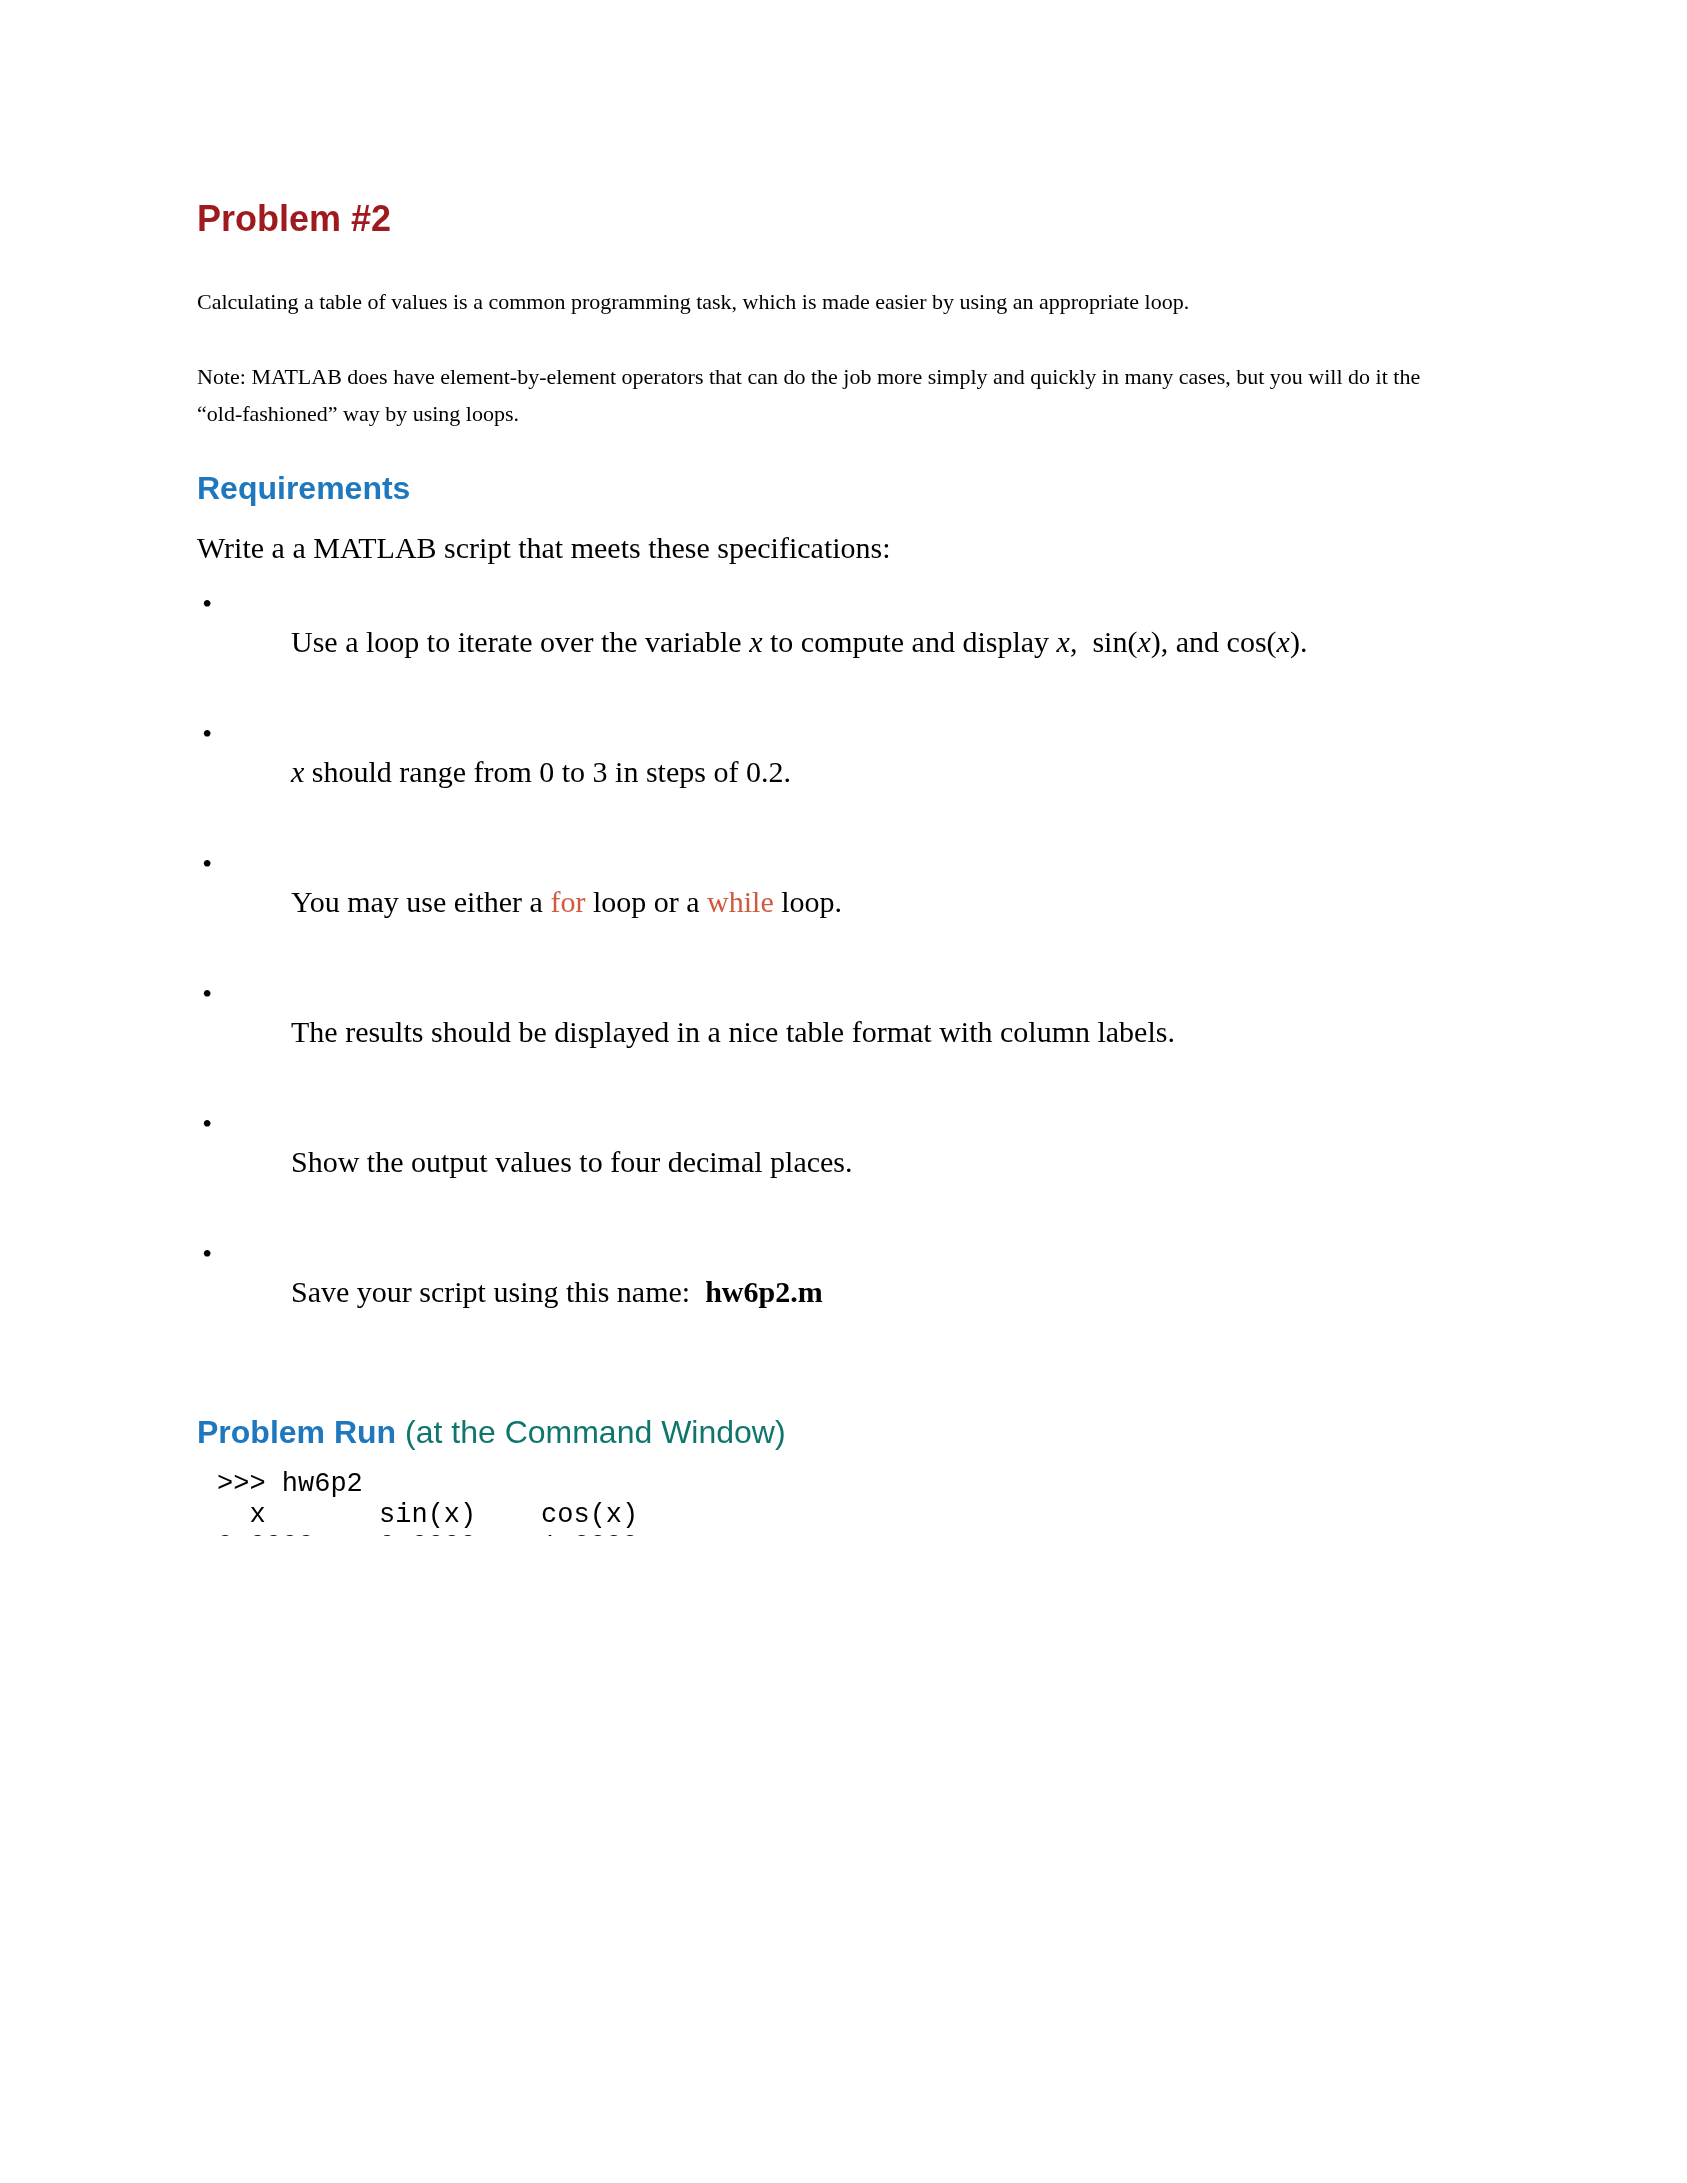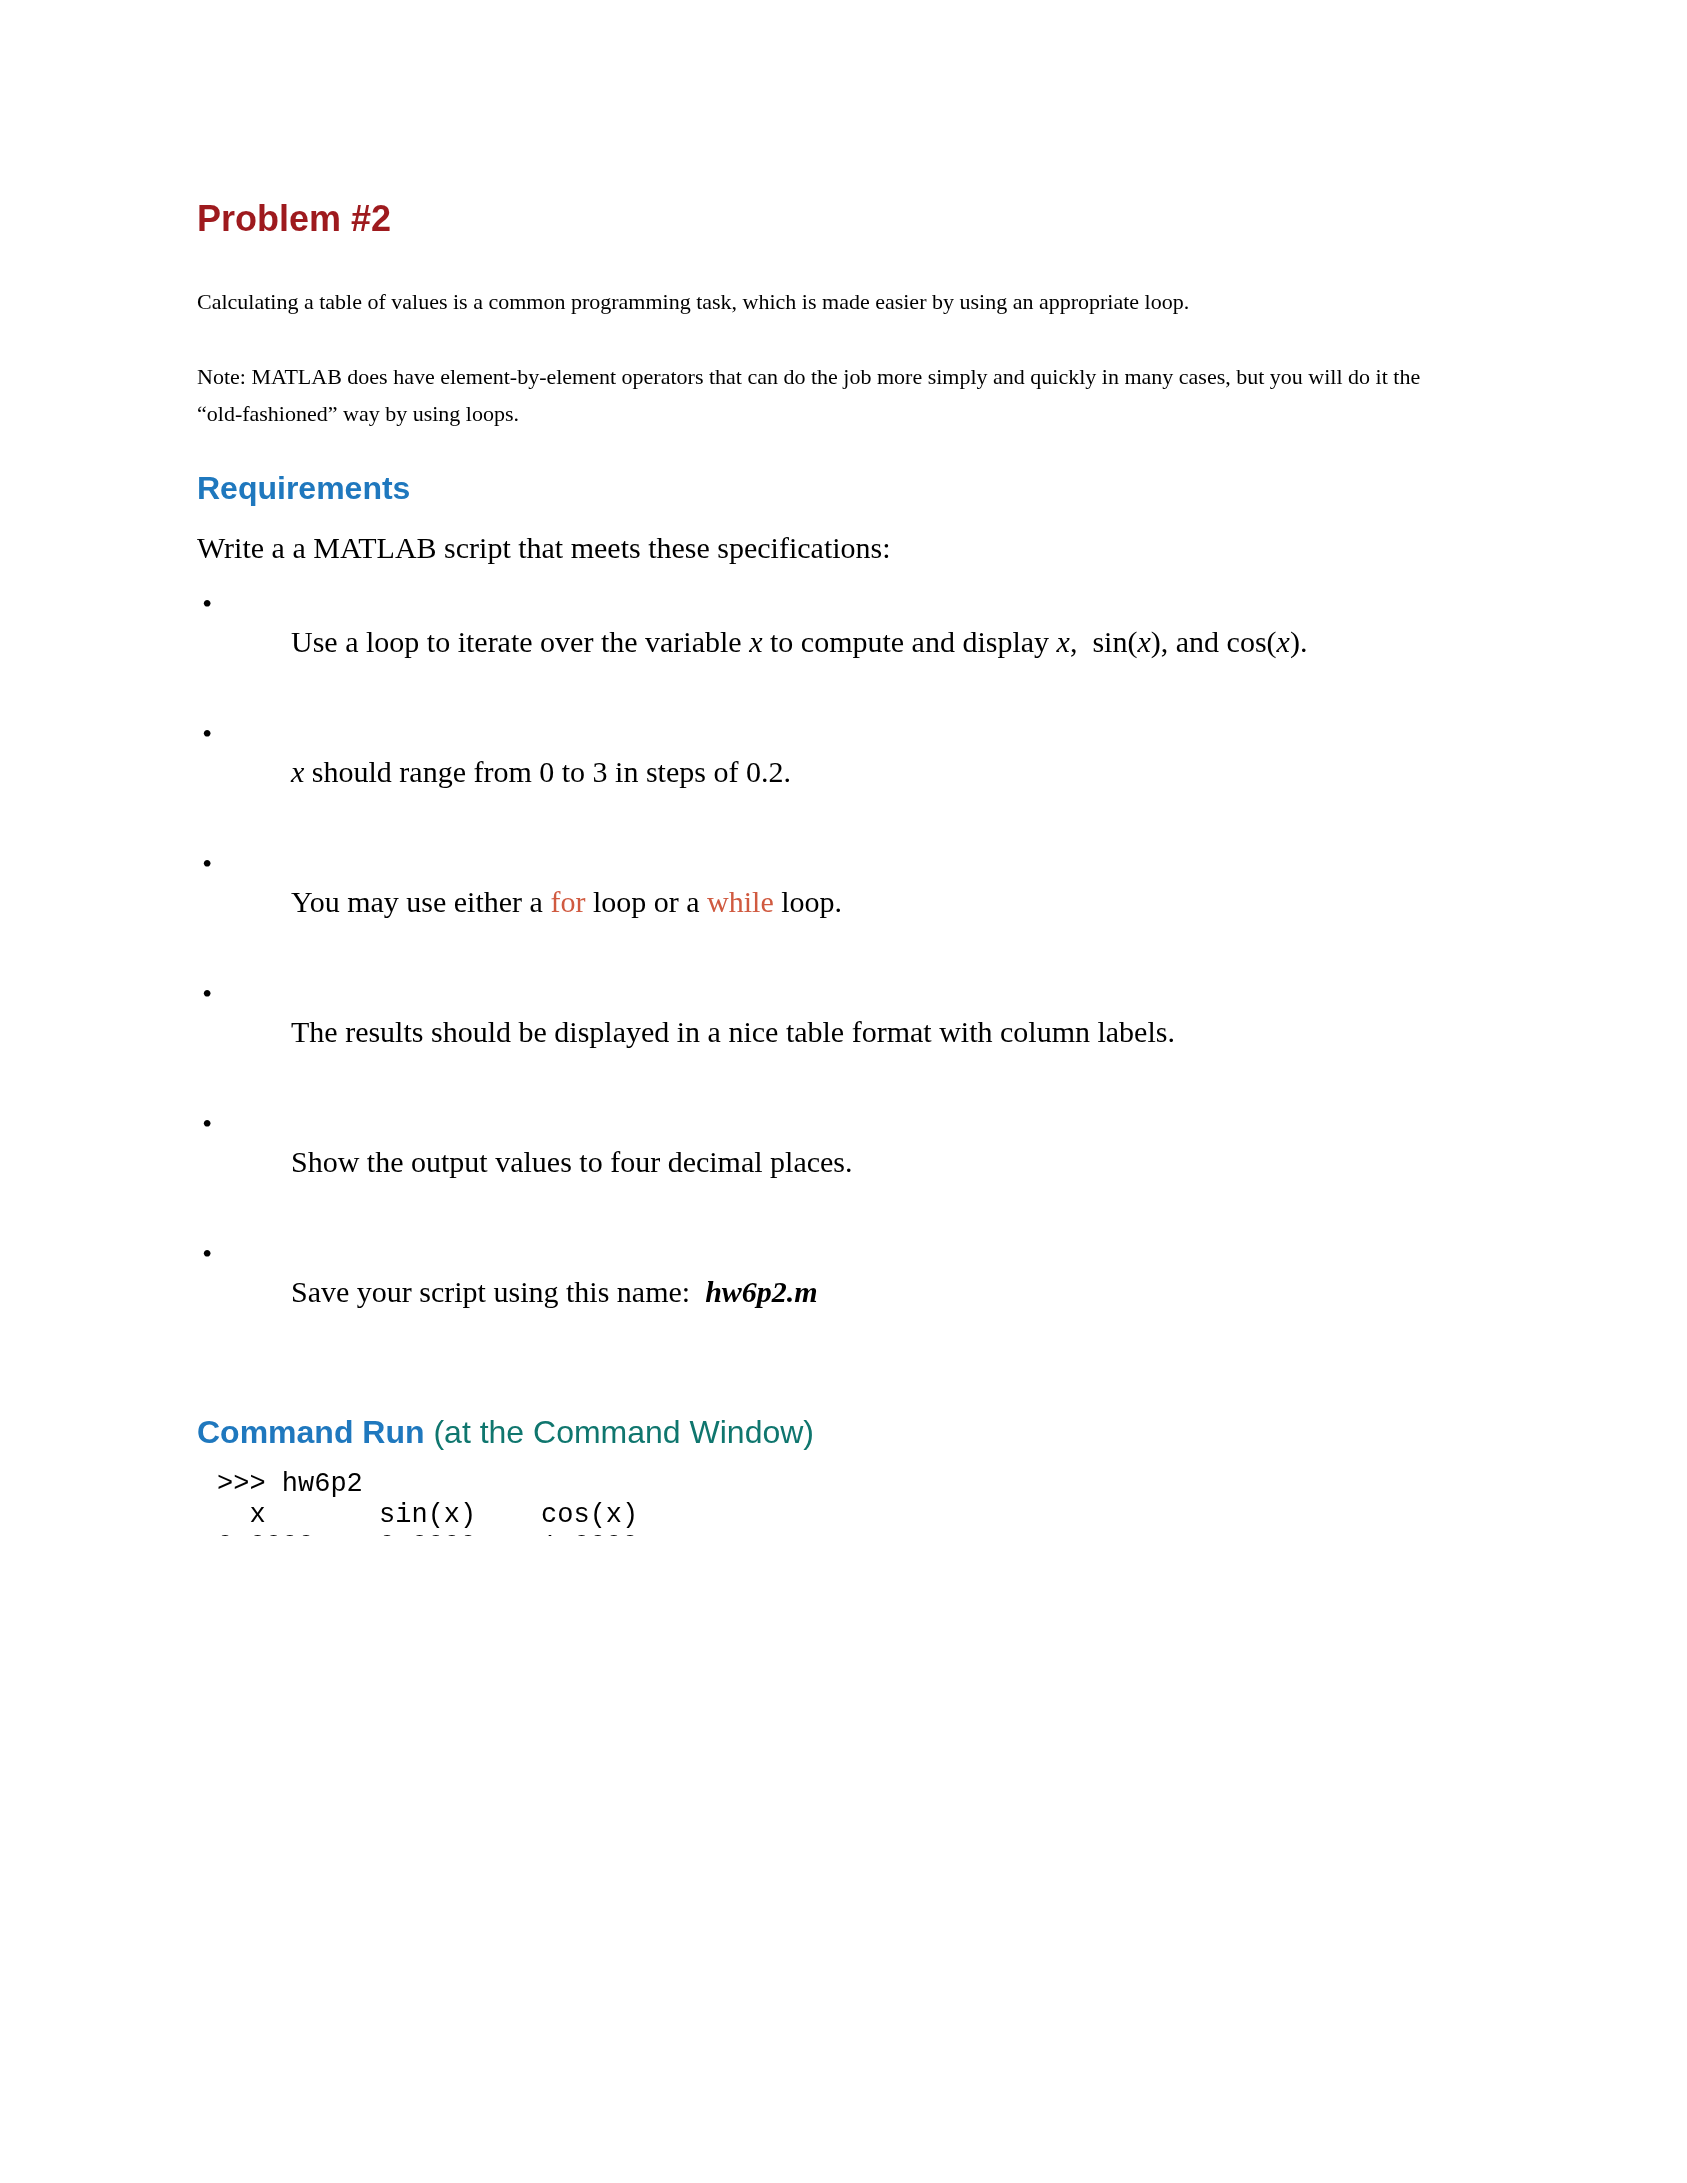--- a/index.html
+++ b/index.html
@@ -79,21 +79,21 @@
     font-size: 27px;
     line-height: 31px;
     margin-top: 18.5px;
     white-space: pre;
     margin-left: 20px;
   }
   
   .seg-normal { }
   .seg-italic { font-style: italic; }
   .seg-keyword { color: #D05A40; }
-  .seg-bold { font-weight: 700; font-style: italic; }
+  .seg-bold { font-weight: 700; }
   .seg-blue { }
   .seg-plain {
     color: #0f766e;
     font-weight: 400;
   }
 </style>
 </head>
 <body>
 
 <div class="page">
@@ -122,21 +122,21 @@
       <span class="bullet">•</span><span><span class="seg-normal">The results should be displayed in a nice table format with column labels.</span></span>
     </li>
     <li>
       <span class="bullet">•</span><span><span class="seg-normal">Show the output values to four decimal places.</span></span>
     </li>
     <li>
       <span class="bullet">•</span><span><span class="seg-normal">Save your script using this name:  </span><span class="seg-bold">hw6p2.m</span></span>
     </li>
   </ul>
 
-  <h2 class="section-heading sample-run-heading"><span class="seg-blue">Command Run</span><span class="seg-plain"> (at the Command Window)</span></h2>
+  <h2 class="section-heading sample-run-heading"><span class="seg-blue">Problem Run</span><span class="seg-plain"> (at the Command Window)</span></h2>
 
   <pre class="sample-output">&gt;&gt;&gt; hw6p2
   x       sin(x)    cos(x)
 0.0000    0.0000    1.0000
 0.2000    0.1987    0.9801
 0.4000    0.3894    0.9211
 0.6000    0.5646    0.8253
 0.8000    0.7174    0.6967
 1.0000    0.8415    0.5403
 1.2000    0.9320    0.3624

